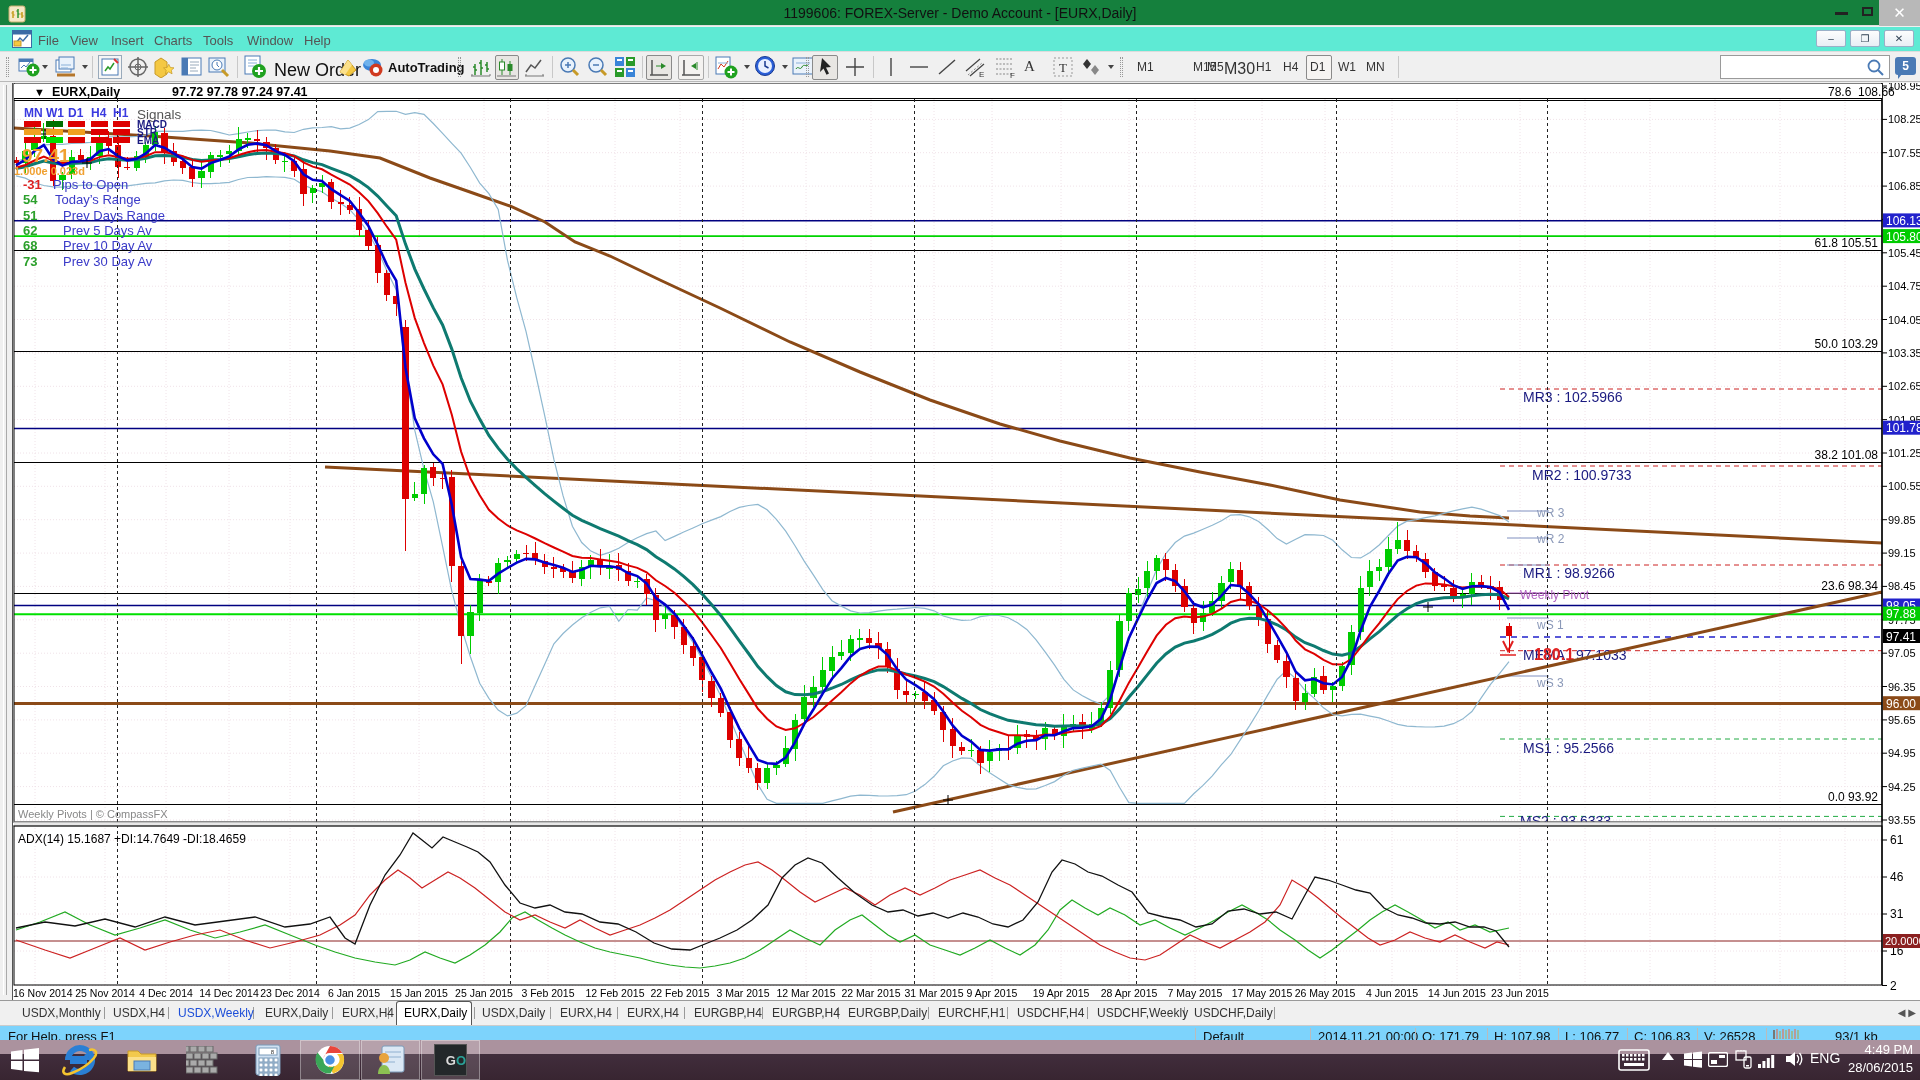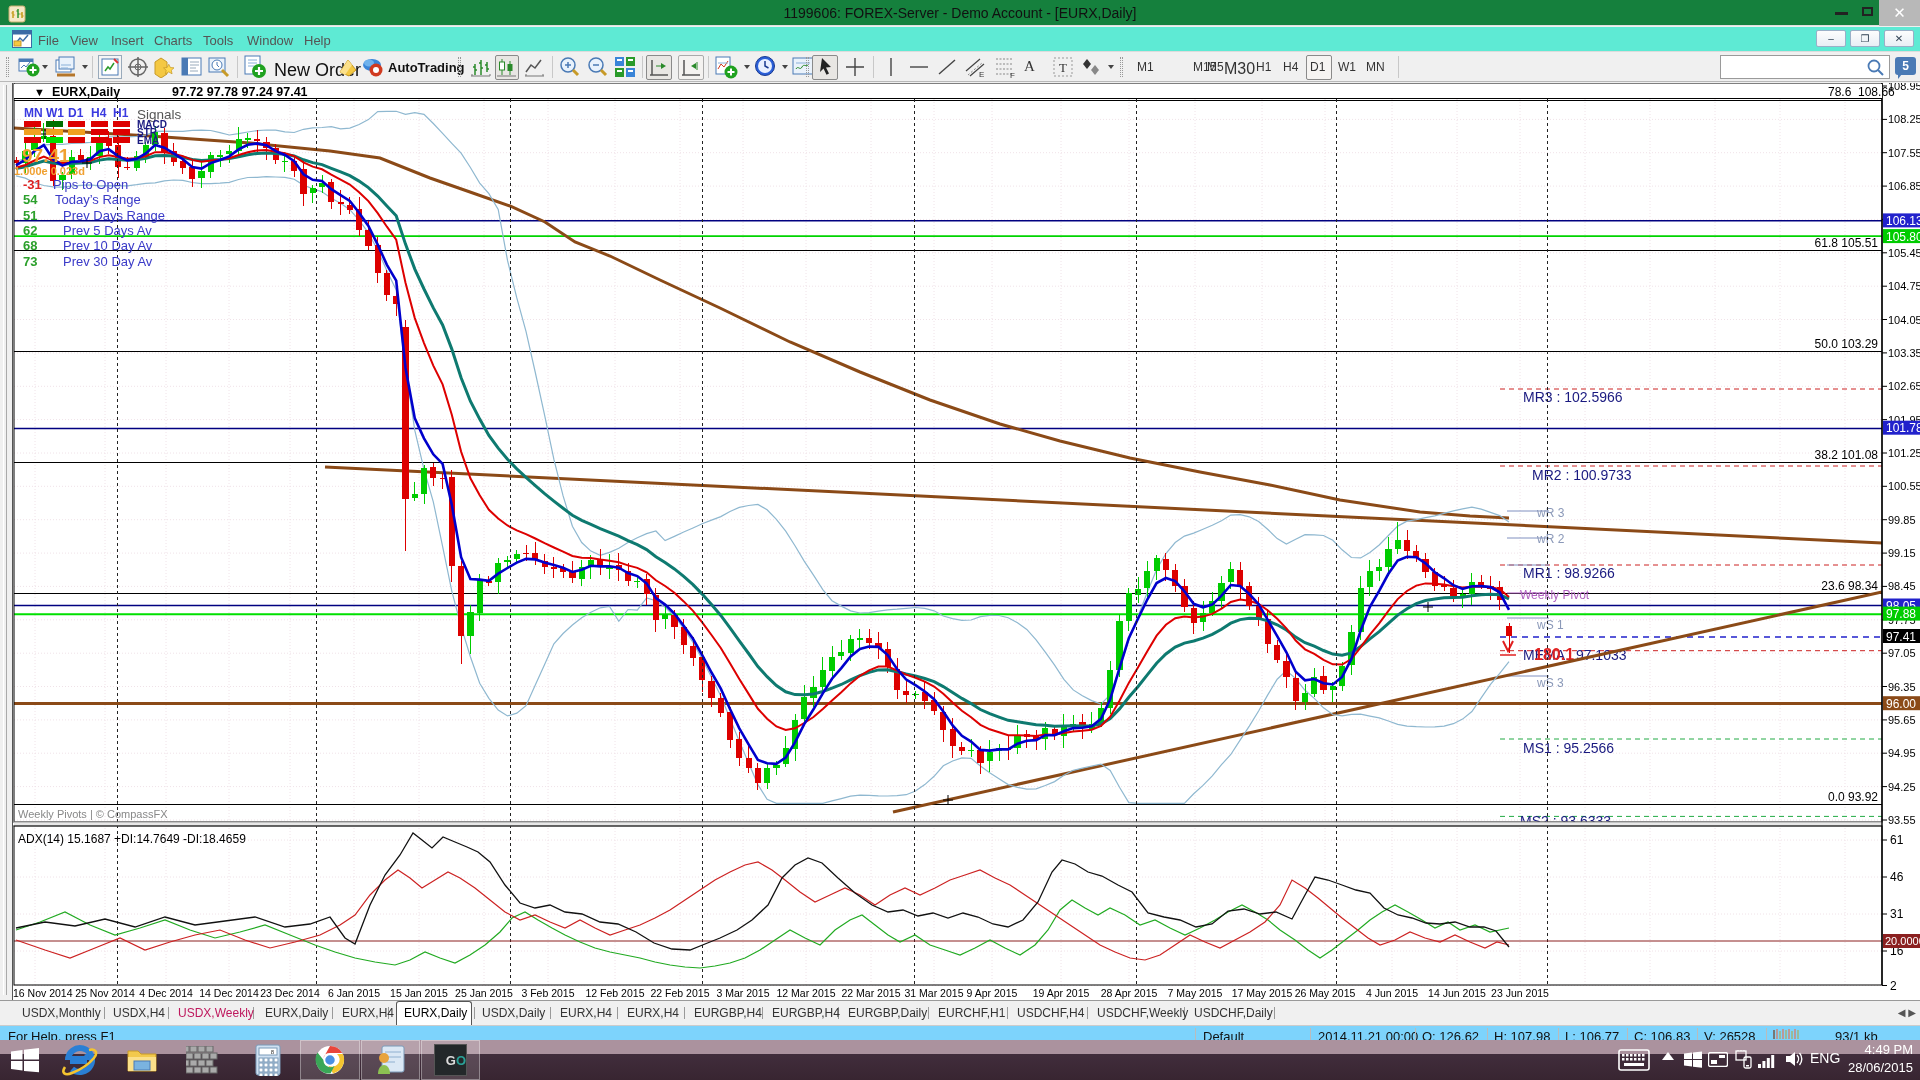--- a/index.html
+++ b/index.html
@@ -865,42 +865,42 @@
     <div style="position:absolute;left:684px;top:6px;width:1px;height:12px;background:#999"></div>
     <div style="position:absolute;left:762px;top:6px;width:1px;height:12px;background:#999"></div>
     <div style="position:absolute;left:838px;top:6px;width:1px;height:12px;background:#999"></div>
     <div style="position:absolute;left:928px;top:6px;width:1px;height:12px;background:#999"></div>
     <div style="position:absolute;left:1007px;top:6px;width:1px;height:12px;background:#999"></div>
     <div style="position:absolute;left:1087px;top:6px;width:1px;height:12px;background:#999"></div>
     <div style="position:absolute;left:1184px;top:6px;width:1px;height:12px;background:#999"></div>
     <div style="position:absolute;left:1274px;top:6px;width:1px;height:12px;background:#999"></div>
     <div style="position:absolute;left:22px;top:5px;font-size:12px;color:#333">USDX,Monthly</div>
     <div style="position:absolute;left:113px;top:5px;font-size:12px;color:#333">USDX,H4</div>
-    <div style="position:absolute;left:178px;top:5px;font-size:12px;color:#be185d">USDX,Weekly</div>
+    <div style="position:absolute;left:178px;top:5px;font-size:12px;color:#1d4ed8">USDX,Weekly</div>
     <div style="position:absolute;left:265px;top:5px;font-size:12px;color:#333">EURX,Daily</div>
     <div style="position:absolute;left:342px;top:5px;font-size:12px;color:#333">EURX,H4</div>
     <div style="position:absolute;left:482px;top:5px;font-size:12px;color:#333">USDX,Daily</div>
     <div style="position:absolute;left:560px;top:5px;font-size:12px;color:#333">EURX,H4</div>
     <div style="position:absolute;left:627px;top:5px;font-size:12px;color:#333">EURX,H4</div>
     <div style="position:absolute;left:694px;top:5px;font-size:12px;color:#333">EURGBP,H4</div>
     <div style="position:absolute;left:772px;top:5px;font-size:12px;color:#333">EURGBP,H4</div>
     <div style="position:absolute;left:848px;top:5px;font-size:12px;color:#333">EURGBP,Daily</div>
     <div style="position:absolute;left:938px;top:5px;font-size:12px;color:#333">EURCHF,H1</div>
     <div style="position:absolute;left:1017px;top:5px;font-size:12px;color:#333">USDCHF,H4</div>
     <div style="position:absolute;left:1097px;top:5px;font-size:12px;color:#333">USDCHF,Weekly</div>
     <div style="position:absolute;left:1194px;top:5px;font-size:12px;color:#333">USDCHF,Daily</div>
     <div style="position:absolute;left:396px;top:0px;width:76px;height:24px;background:#fff;border:1px solid #555;border-bottom:none;border-radius:3px 3px 0 0"></div>
     <div style="position:absolute;left:404px;top:5px;font-size:12px;color:#000">EURX,Daily</div>
     <div style="position:absolute;right:4px;top:6px;font-size:10px;color:#555">◀&nbsp;▶</div>
   </div>
 <div class="statusbar">
     <div style="position:absolute;left:8px;top:3px;font-size:13px;color:#111">For Help, press F1</div>
     <div style="position:absolute;left:1203px;top:3px;font-size:13px;color:#111">Default</div>
     <div style="position:absolute;left:1318px;top:3px;font-size:13px;color:#111">2014.11.21 00:00</div>
-    <div style="position:absolute;left:1422px;top:3px;font-size:13px;color:#111">O: 126.62</div>
+    <div style="position:absolute;left:1422px;top:3px;font-size:13px;color:#111">O: 171.79</div>
     <div style="position:absolute;left:1494px;top:3px;font-size:13px;color:#111">H: 107.98</div>
     <div style="position:absolute;left:1565px;top:3px;font-size:13px;color:#111">L: 106.77</div>
     <div style="position:absolute;left:1634px;top:3px;font-size:13px;color:#111">C: 106.83</div>
     <div style="position:absolute;left:1704px;top:3px;font-size:13px;color:#111">V: 26528</div>
     <div style="position:absolute;left:1835px;top:3px;font-size:13px;color:#111">93/1 kb</div>
     <div style="position:absolute;left:1195px;top:2px;width:1px;height:12px;background:#bbb"></div>
     <div style="position:absolute;left:1310px;top:2px;width:1px;height:12px;background:#bbb"></div>
     <div style="position:absolute;left:1415px;top:2px;width:1px;height:12px;background:#bbb"></div>
     <div style="position:absolute;left:1487px;top:2px;width:1px;height:12px;background:#bbb"></div>
     <div style="position:absolute;left:1558px;top:2px;width:1px;height:12px;background:#bbb"></div>

